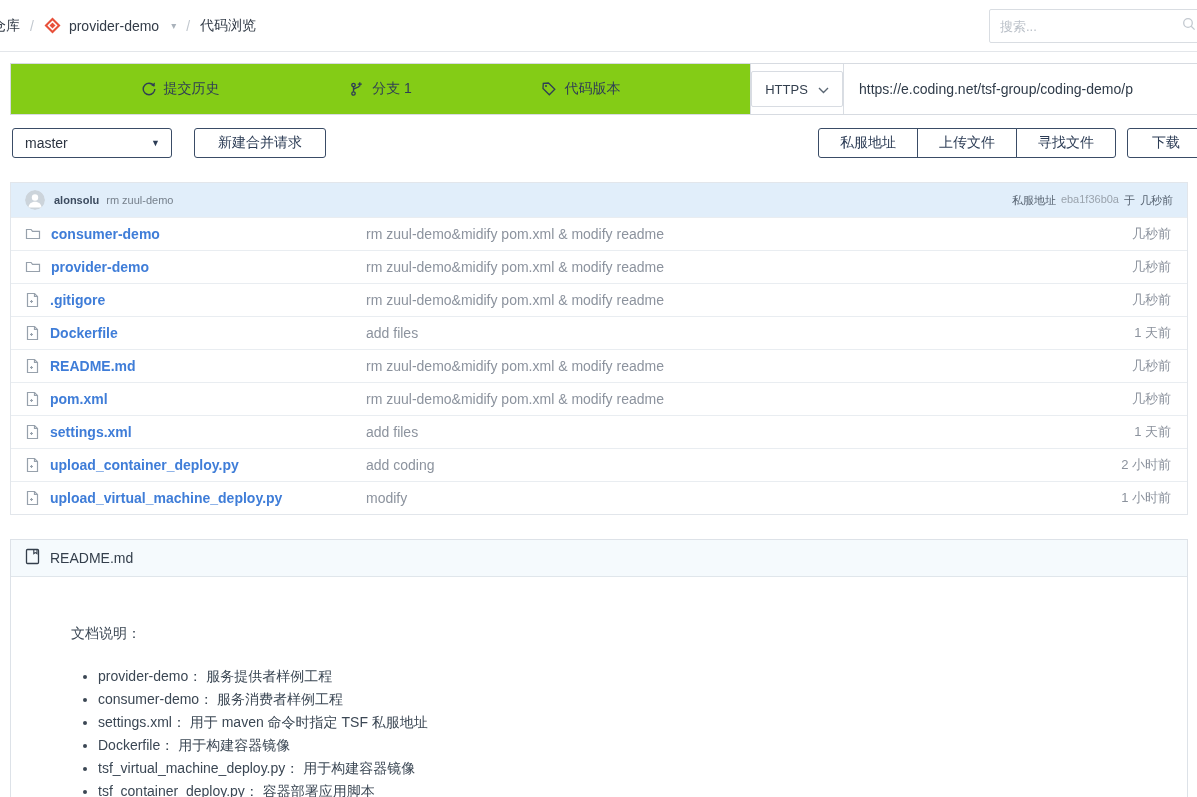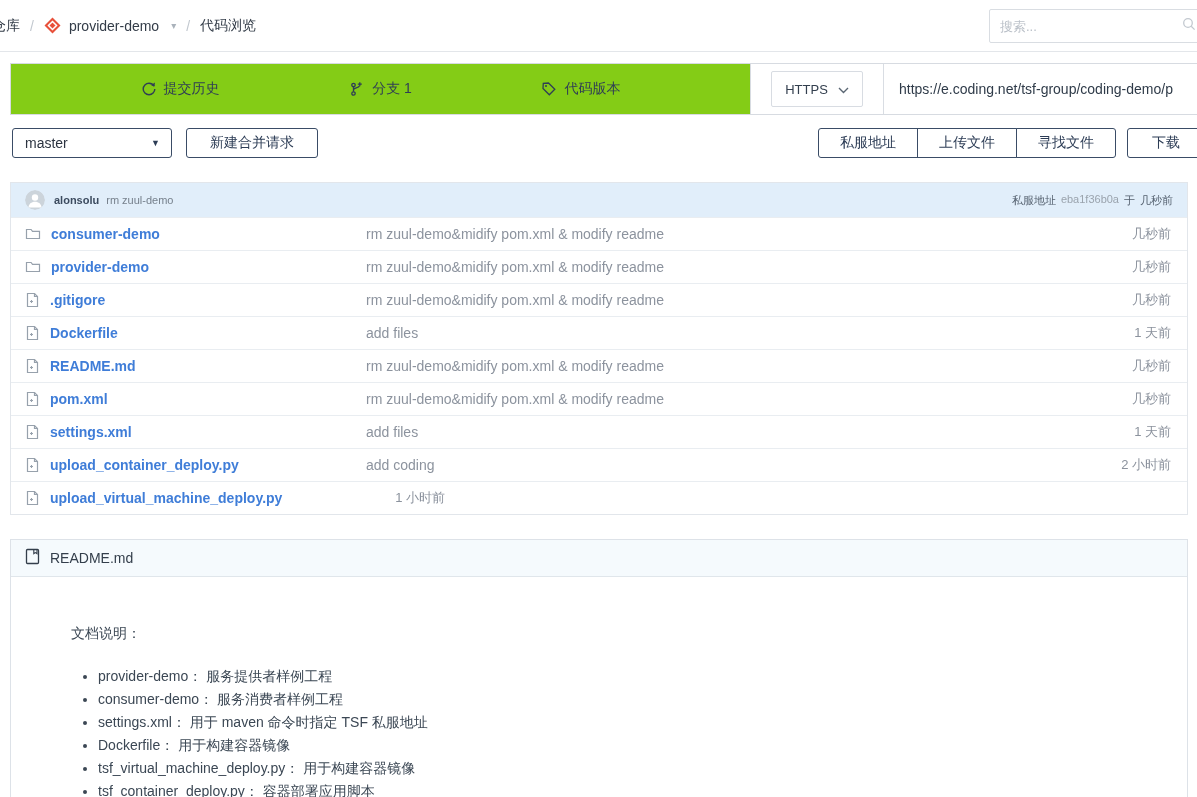--- a/index.html
+++ b/index.html
@@ -25,31 +25,31 @@
 
   
   .toolbar { margin:11px 0 0 10px; margin-right:-6px; height:52px;
     border:1px solid #d7dbe1; display:flex; }
   .toolbar-tabs { width:740px; background:#84cc16; display:flex;
     justify-content:space-evenly; align-items:center; border-right:1px solid #d7dbe1; }
   .tb-tab { display:flex; align-items:center; gap:7px; font-size:14px; color:#2f3e55;
     cursor:pointer; }
   .tb-tab .icon { display:flex; }
   .toolbar-clone { flex:1; background:#fff; display:flex; align-items:stretch; min-width:0; }
-  .protocol-wrap { padding:7px 20px; border-right:1px solid #d9dde3; display:flex; align-items:center; }
+  .protocol-wrap { padding:7px 0; border-right:1px solid #d9dde3; display:flex; align-items:center; }
   .protocol-select { width:92px; height:36px; border:1px solid #d8dce2; border-radius:2px;
     display:flex; align-items:center; justify-content:center; gap:10px; font-size:13px;
     color:#333f4e; background:#fff; cursor:pointer; }
   .clone-url { flex:1; display:flex; align-items:center; padding-left:15px; font-size:14px;
     color:#2f3b49; white-space:nowrap; overflow:hidden; min-width:0; }
 
   
   .action-row { margin-top:13px; padding-left:12px; display:flex;
     justify-content:space-between; align-items:center; }
-  .action-left { display:flex; gap:14px; }
+  .action-left { display:flex; gap:22px; }
   .branch-select { width:160px; height:30px; border:1px solid #3a4c66; border-radius:3px;
     background:#fff; display:flex; align-items:center; justify-content:space-between;
     padding:0 11px 0 12px; font-size:14px; color:#2b3340; cursor:pointer; }
   .branch-select .caret { font-size:9px; color:#2c3c55; }
   .btn { height:30px; border:1px solid #3a4c66; border-radius:3px; background:#fff;
     font-size:14px; color:#2c3c55; display:flex; align-items:center; justify-content:center;
     cursor:pointer; font-family:inherit; }
   .btn.mr { padding:0 23px; }
   .action-right { display:flex; margin-right:-8px; }
   .btn-group { display:flex; }
@@ -328,20 +328,21 @@
 
       <span class="icon icon-file">
         <svg width="15" height="16" viewBox="0 0 15 16">
               <path d="M2.5 1.5 h7 l3 3 v10 h-10 z" fill="none" stroke="#97a1ac" stroke-width="1.2"></path>
               <path d="M9.5 1.5 v3 h3" fill="none" stroke="#97a1ac" stroke-width="1.2"></path>
               <path d="M5 9.5 h3 M6.5 8 v3" stroke="#97a1ac" stroke-width="1.1"></path>
             </svg>
       </span>
       <a class="fname">upload_virtual_machine_deploy.py</a>
     </span>
+    <span class="fmsg">modify</span>
     <span class="ftime">1 小时前</span>
   </div>
 </div>
 </div>
 
 <div class="readme-panel">
   <div class="readme-header">
     <span>
       <svg width="15" height="17" viewBox="0 0 15 17">
           <rect x="1.5" y="1.5" width="12" height="14" rx="1" fill="none" stroke="#333e4b" stroke-width="1.3"></rect>

